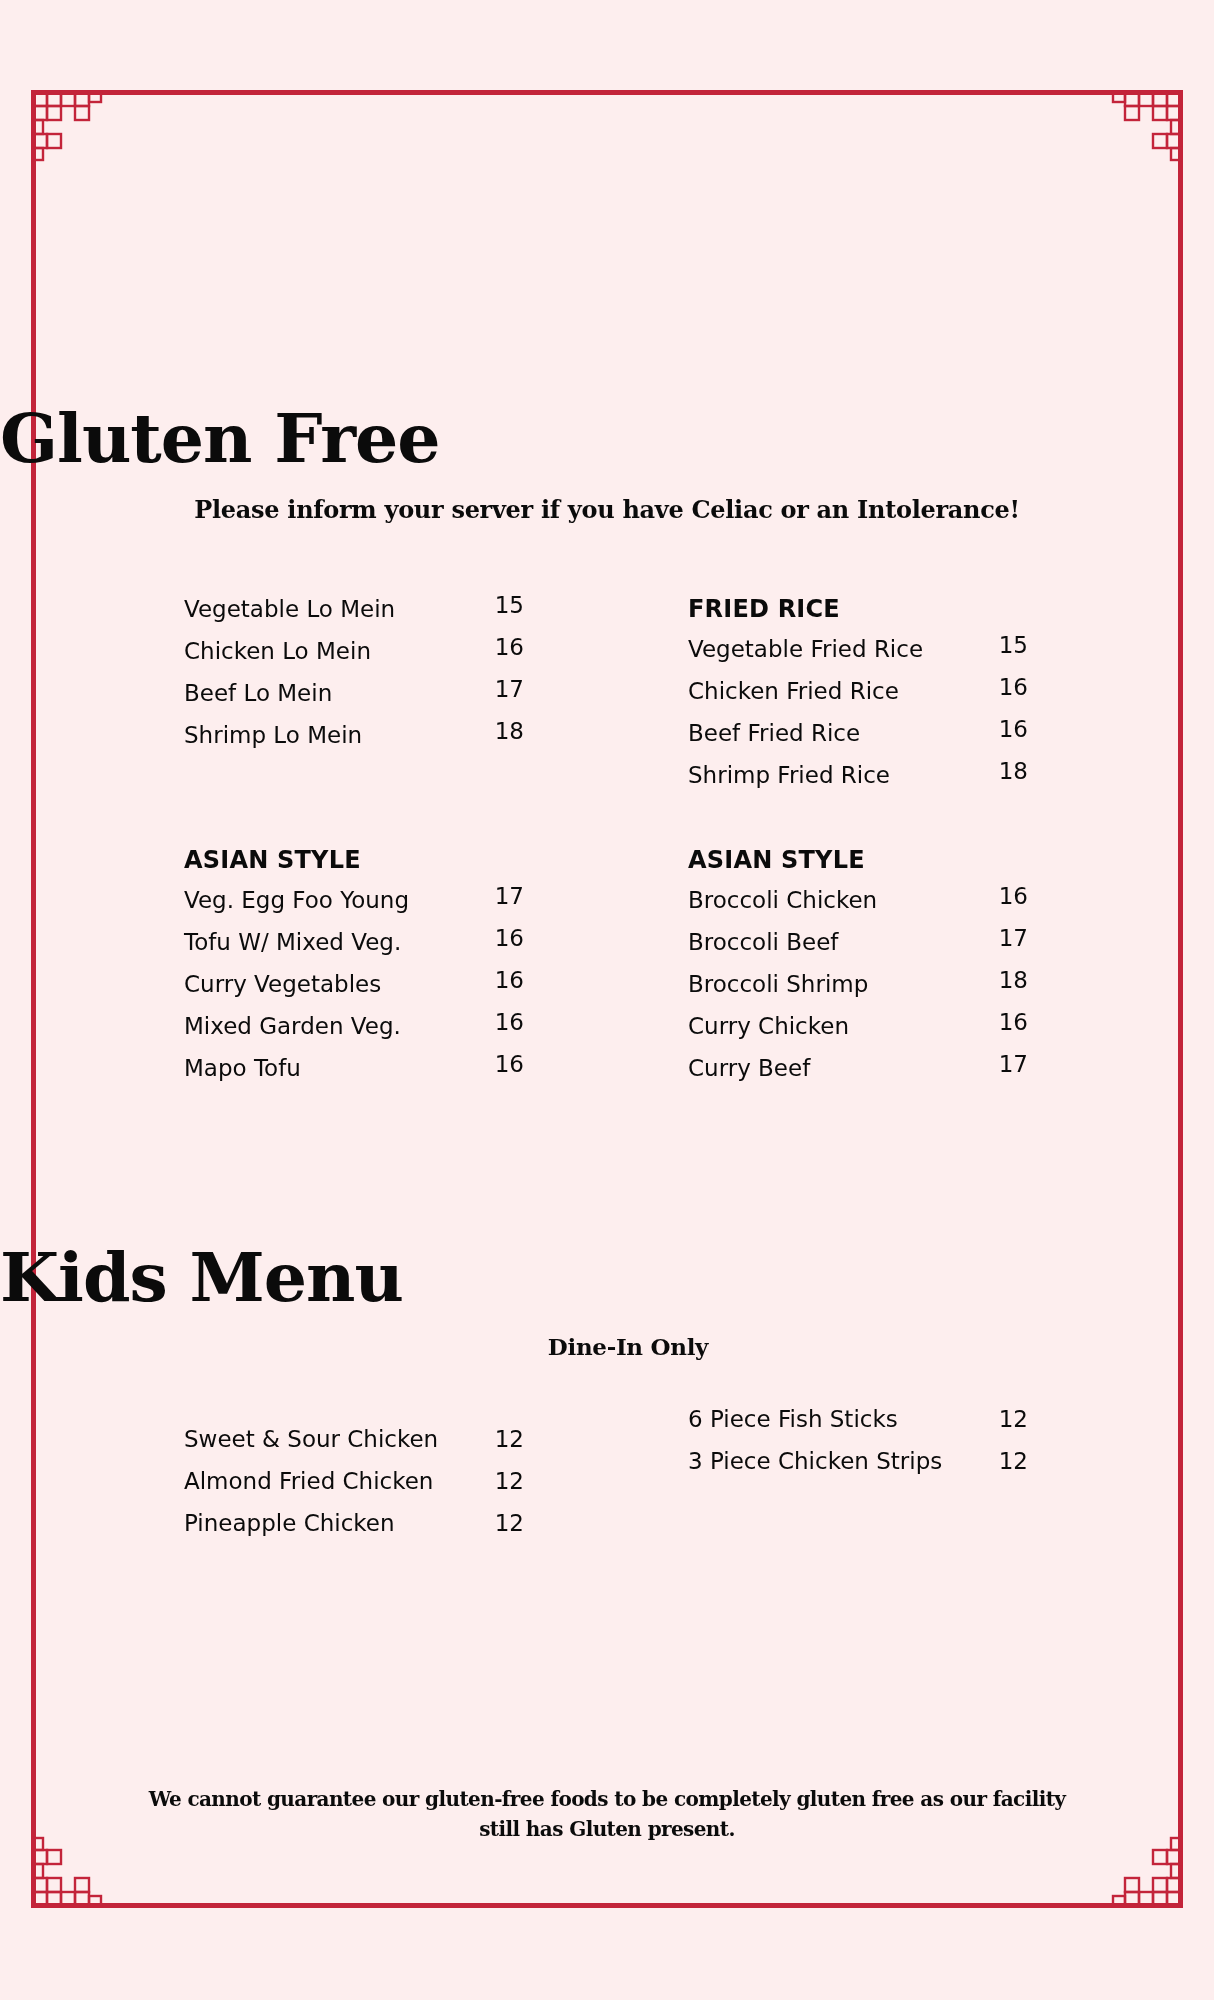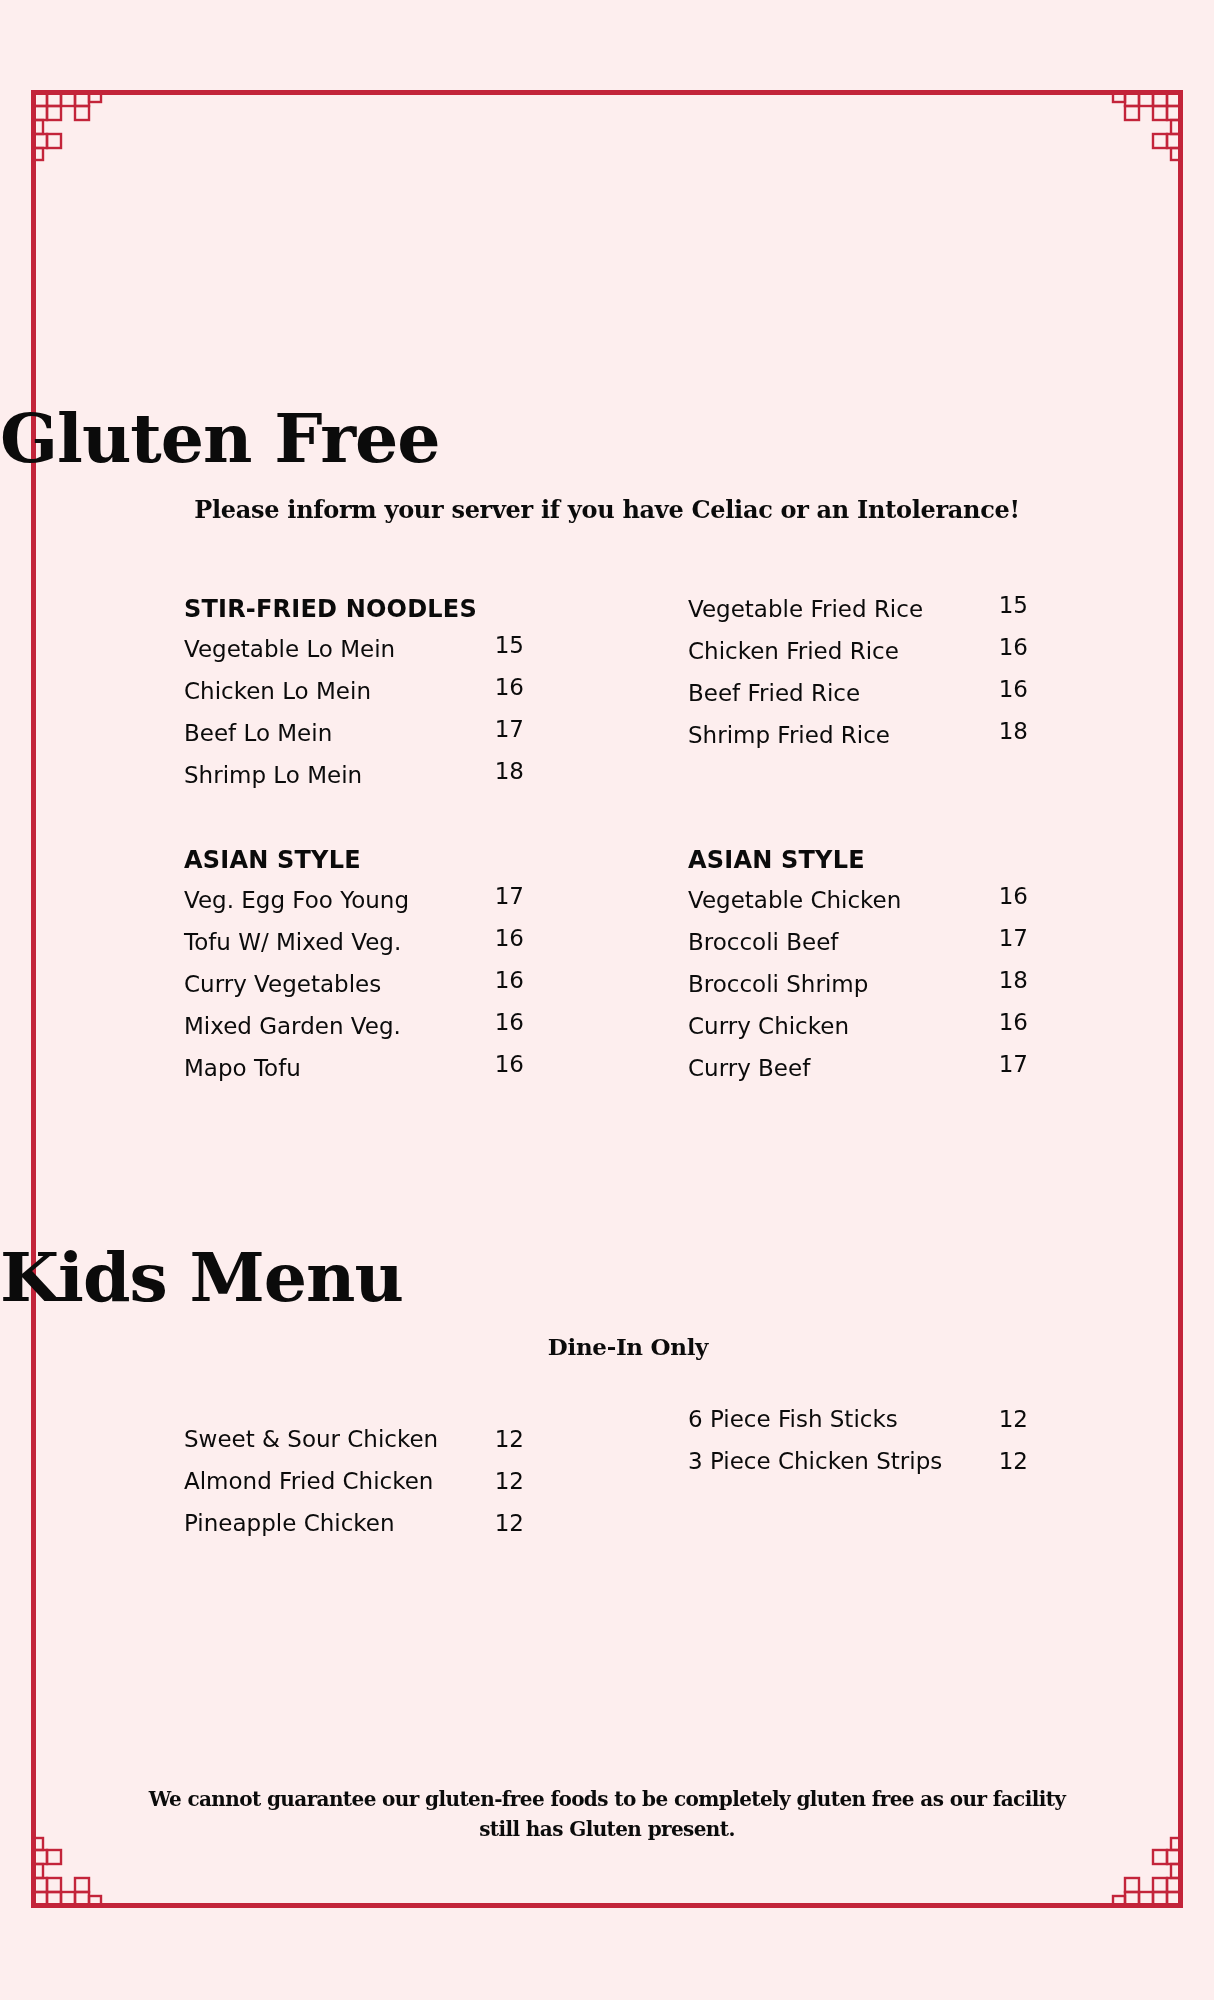--- a/index.html
+++ b/index.html
@@ -130,40 +130,40 @@
     <rect x="2" y="44" width="14" height="14"></rect>
       <rect x="16" y="44" width="14" height="14"></rect>
     <rect x="2" y="58" width="10" height="12"></rect>
   </svg>
 </div>
 
 <h1 class="title gf" style="margin:0">Gluten Free</h1>
 <div class="subtitle gf">Please inform your server if you have Celiac or an Intolerance!</div>
 
 <div class="section s1">
-  <h3>STIR-FRIED NOODLES</h3>
   <div class="row">
       <span class="name">Vegetable Lo Mein</span>
       <span class="price">15</span>
     </div>
   <div class="row">
       <span class="name">Chicken Lo Mein</span>
       <span class="price">16</span>
     </div>
   <div class="row">
       <span class="name">Beef Lo Mein</span>
       <span class="price">17</span>
     </div>
   <div class="row">
       <span class="name">Shrimp Lo Mein</span>
       <span class="price">18</span>
     </div>
 </div>
 
 <div class="section s2">
+  <h3>FRIED RICE</h3>
   <div class="row">
       <span class="name">Vegetable Fried Rice</span>
       <span class="price">15</span>
     </div>
   <div class="row">
       <span class="name">Chicken Fried Rice</span>
       <span class="price">16</span>
     </div>
   <div class="row">
       <span class="name">Beef Fried Rice</span>
@@ -195,21 +195,21 @@
     </div>
   <div class="row">
       <span class="name">Mapo Tofu</span>
       <span class="price">16</span>
     </div>
 </div>
 
 <div class="section s4">
   <h3>ASIAN STYLE</h3>
   <div class="row">
-      <span class="name">Vegetable Chicken</span>
+      <span class="name">Broccoli Chicken</span>
       <span class="price">16</span>
     </div>
   <div class="row">
       <span class="name">Broccoli Beef</span>
       <span class="price">17</span>
     </div>
   <div class="row">
       <span class="name">Broccoli Shrimp</span>
       <span class="price">18</span>
     </div>

